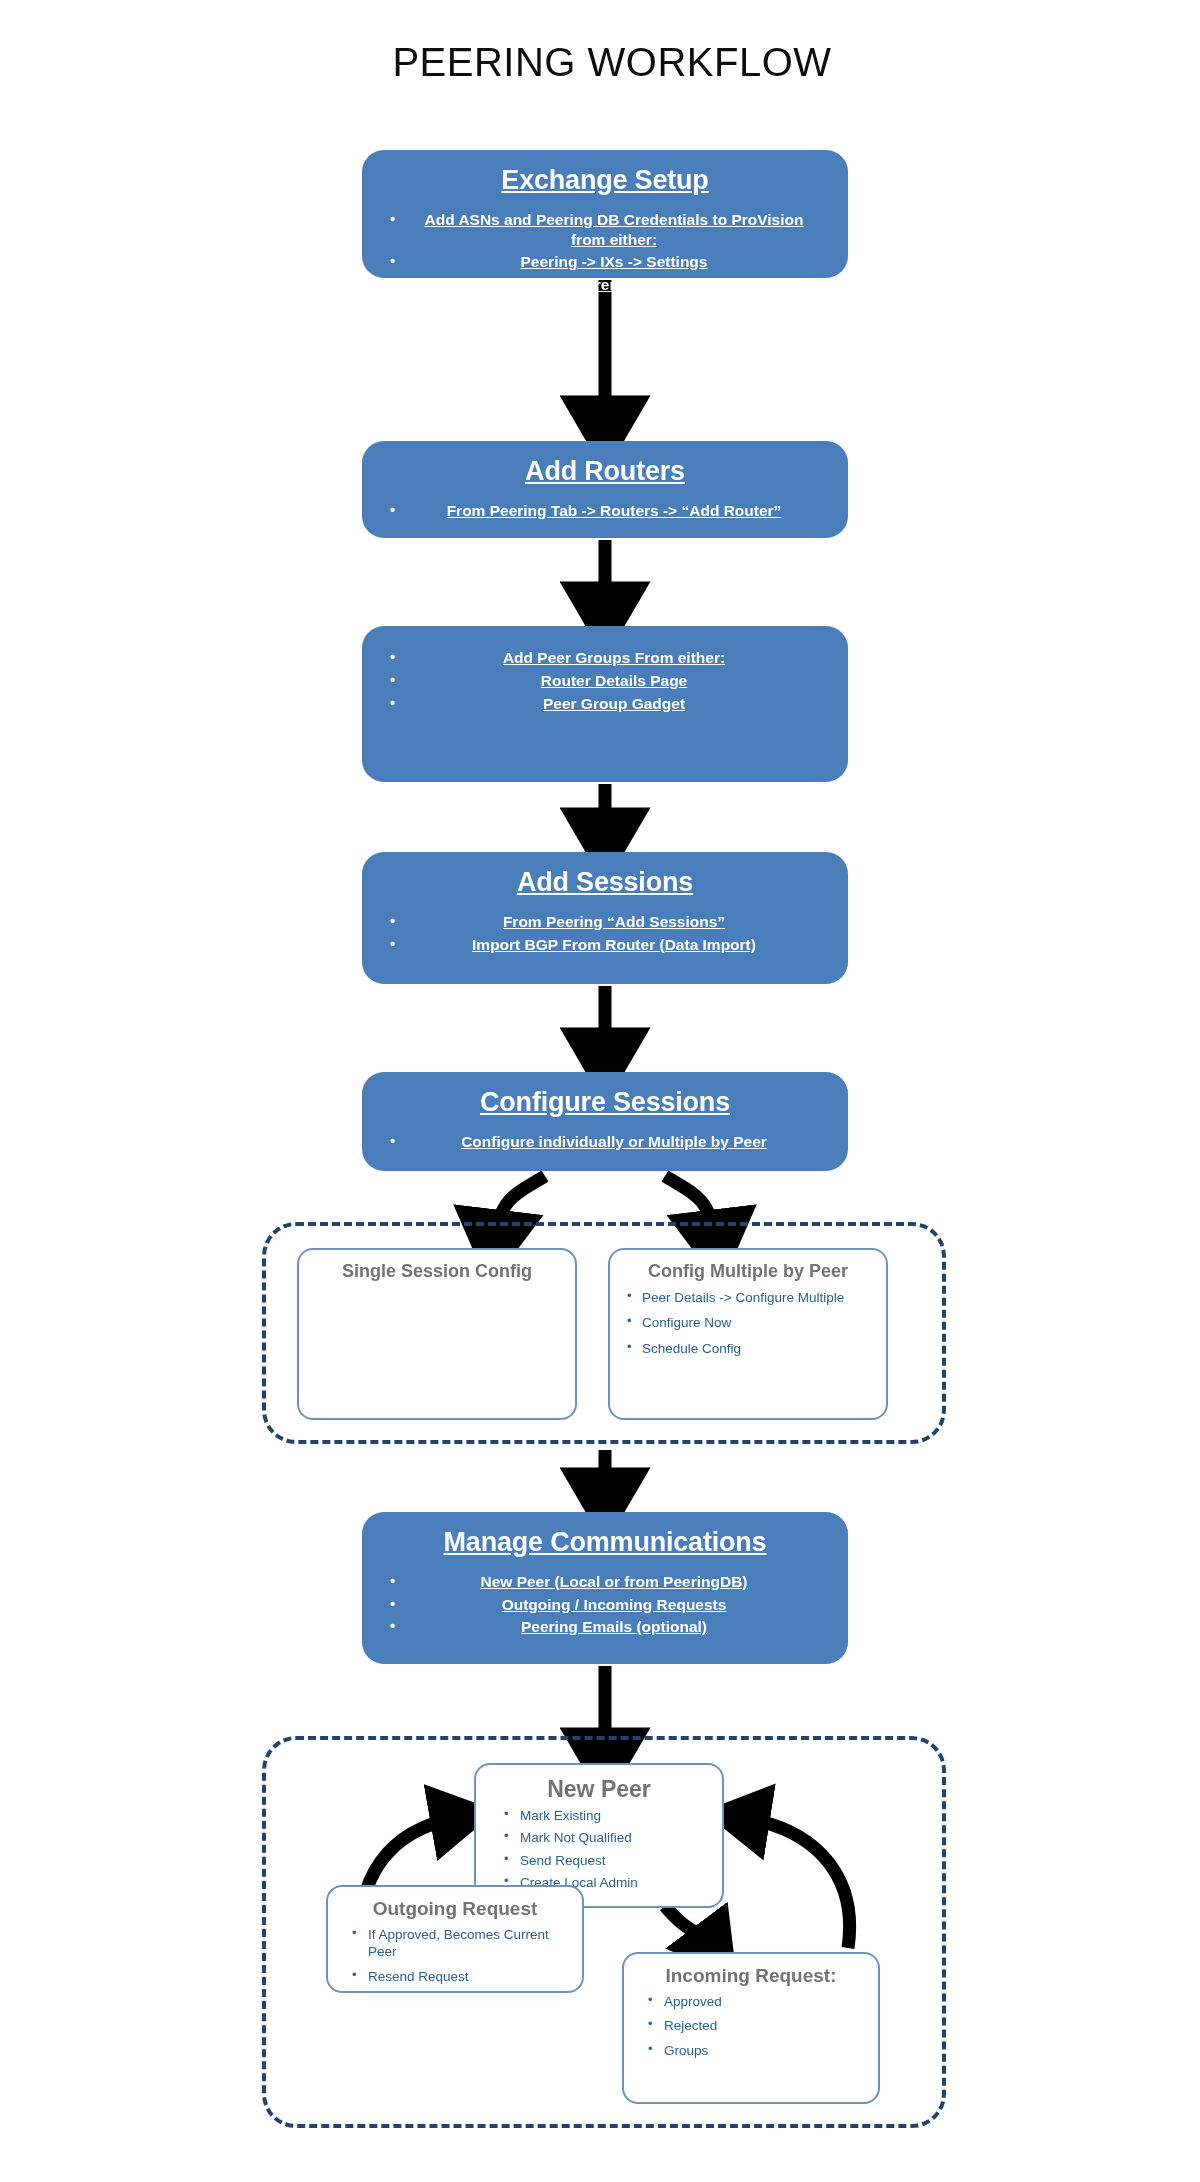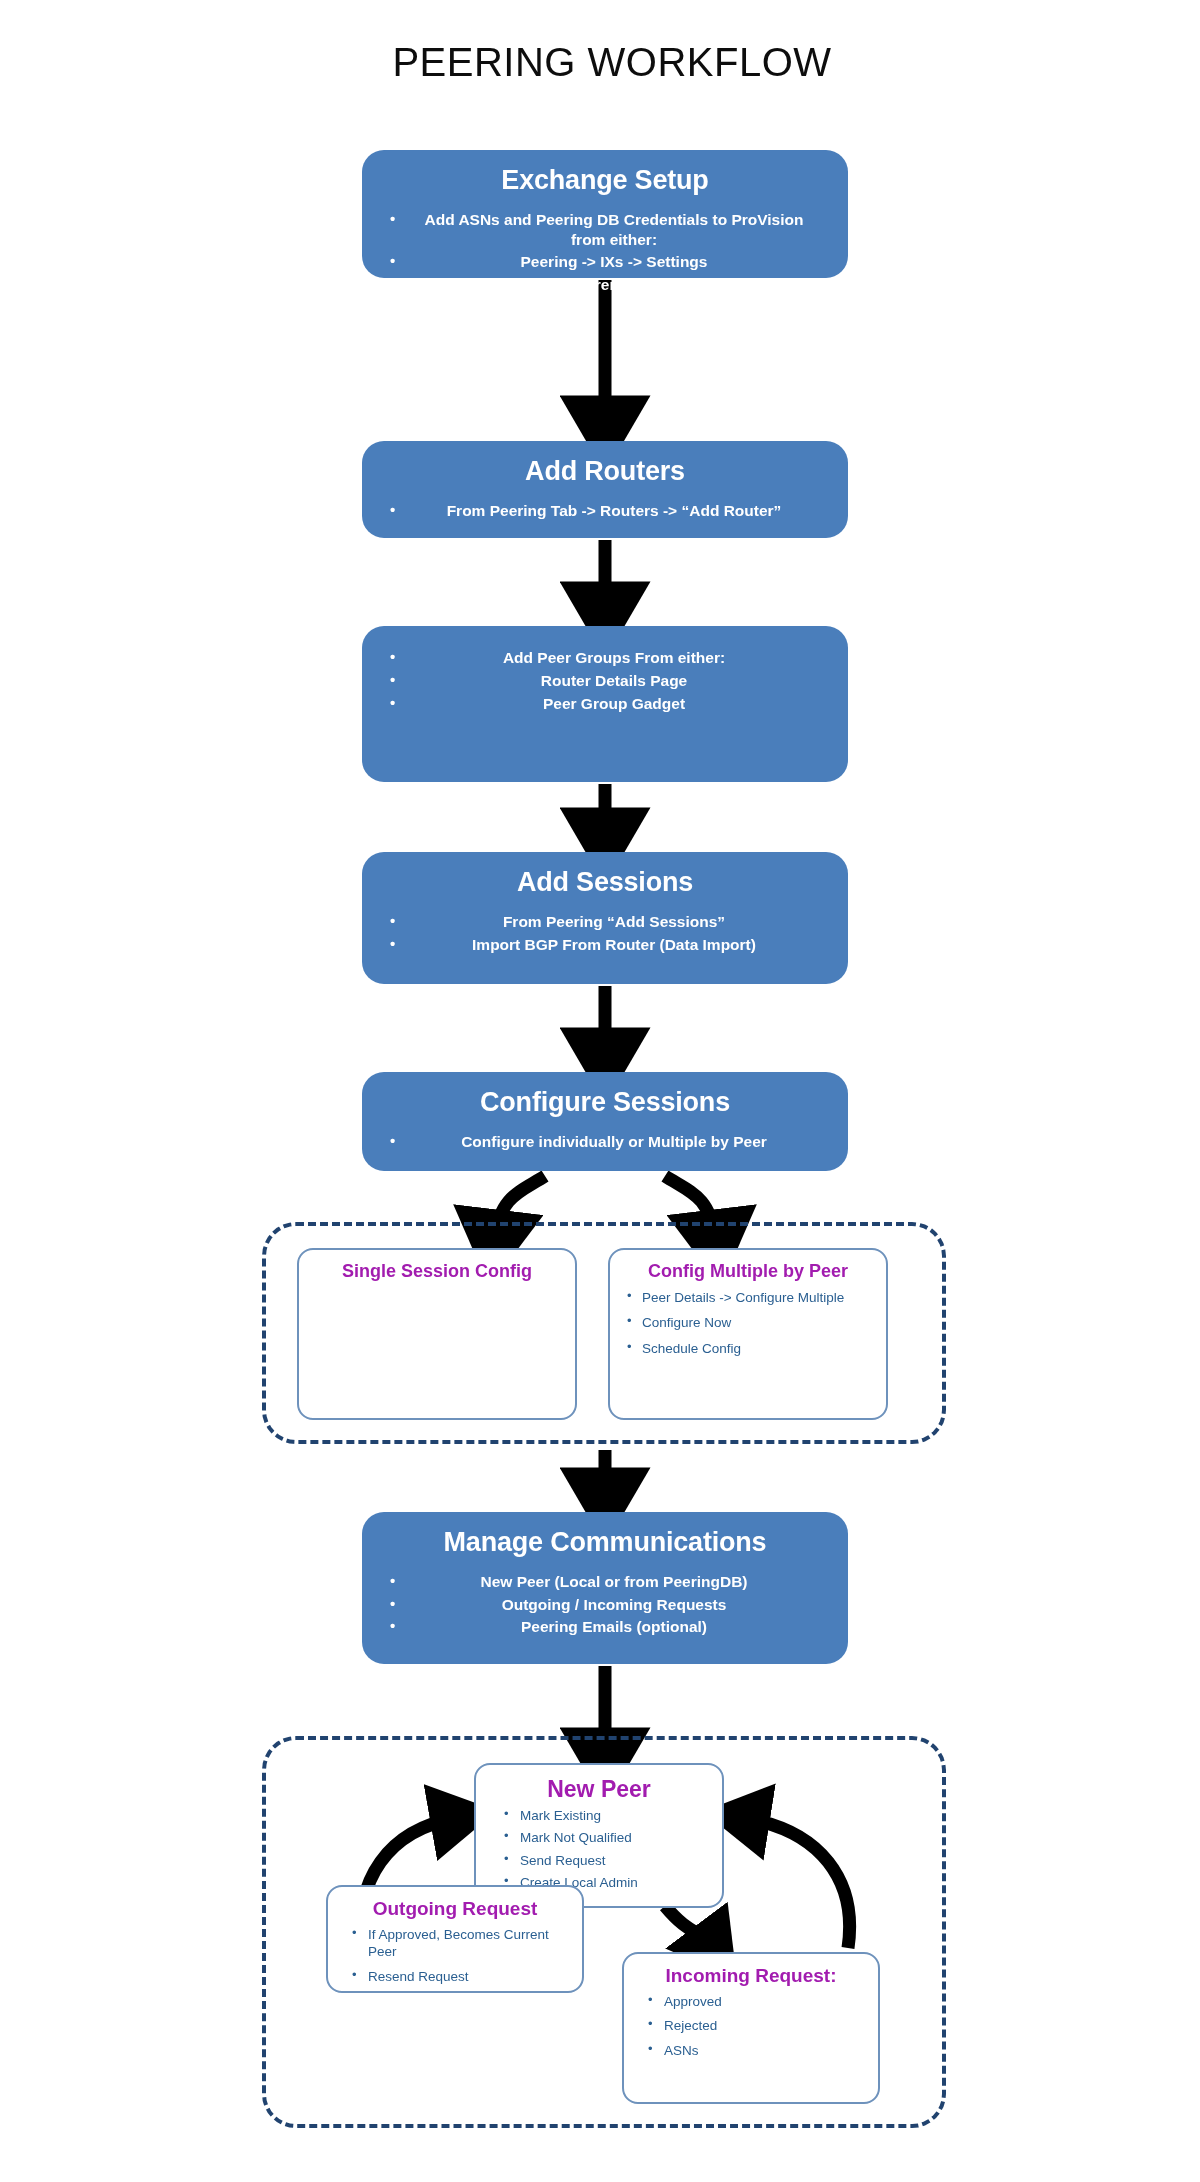--- a/index.html
+++ b/index.html
@@ -27,20 +27,21 @@
 
   
   .stage {
     position: absolute;
     left: 362px;
     width: 486px;
     background: #4a7ebb;
     border-radius: 22px;
     color: #ffffff;
     padding: 10px 14px 10px 14px;
+    text-decoration: underline;
   }
   .stage-title {
     text-align: center;
     font-weight: bold;
     font-size: 27px;
     line-height: 1.25;
     margin: 4px 0 8px 0;
     color: #ffffff;
     letter-spacing: -0.2px;
   }
@@ -94,21 +95,21 @@
     position: absolute;
     background: #ffffff;
     border: 2px solid #6e92bc;
     border-radius: 16px;
     padding: 8px 10px 10px 10px;
   }
   .wbox-title {
     text-align: center;
     font-weight: bold;
     font-size: 18px;
-    color: #a21caf;
+    color: #737373;
     margin: 3px 0 6px 0;
     line-height: 1.2;
   }
   .wbox ul { list-style: none; margin: 0; padding: 0; }
   .wbox li {
     position: relative;
     font-size: 13.5px;
     color: #2a5f91;
     line-height: 1.3;
     margin: 0 0 8px 0;
@@ -266,15 +267,15 @@
     <li>If Approved, Becomes Current Peer</li>
     <li>Resend Request</li>
   </ul>
 </div>
 
 <div class="wbox compact" id="box-incoming">
   <div class="wbox-title">Incoming Request:</div>
   <ul>
     <li>Approved</li>
     <li>Rejected</li>
-    <li>ASNs</li>
+    <li>Groups</li>
   </ul>
 </div>
 
 </body></html>

